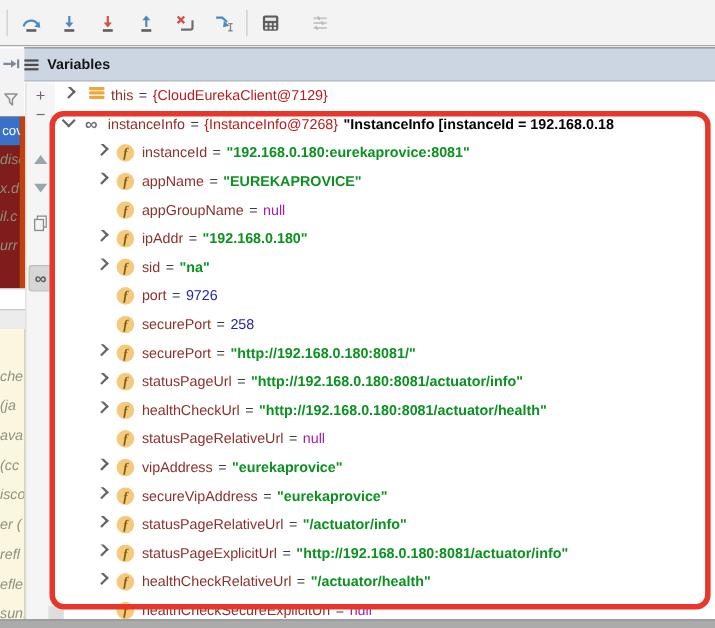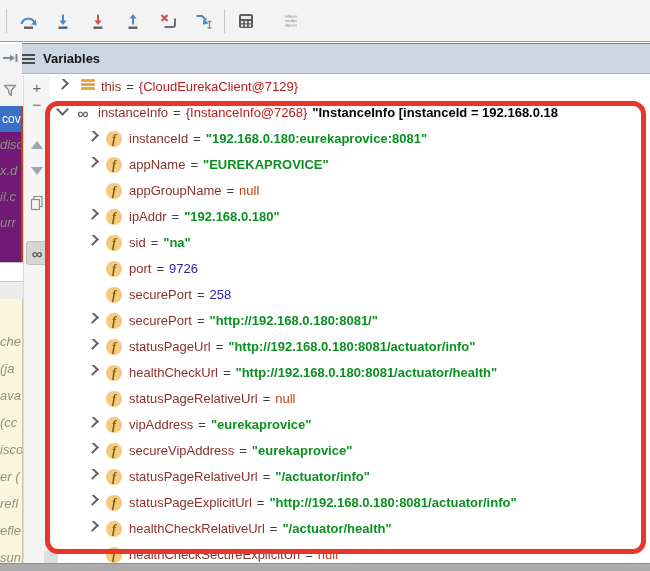--- a/index.html
+++ b/index.html
@@ -22,21 +22,21 @@
   .burger i{display:block;width:13px;height:2px;background:#4c4c4c;}
   .vtitle{font-weight:700;color:#141414;}
 
   
   .left-rail{position:absolute;left:0;top:44px;width:22px;height:62px;background:#f3f3f3;}
   .rail-ico{position:absolute;left:2px;width:18px;height:18px;}
   .rail-ico.a{top:6px;} .rail-ico.b{top:38px;}
 
   
   .sliver{position:absolute;left:0;top:106px;width:23px;height:465px;}
-  .sl-seg1{position:absolute;left:0;right:0;top:0;height:156px;background:#701a75;border-right:2px solid #c2410c;box-sizing:border-box;}
+  .sl-seg1{position:absolute;left:0;right:0;top:0;height:156px;background:#7f1d1d;border-right:5px solid #c2410c;box-sizing:border-box;}
   .sl-selected{height:26px;line-height:26px;background:#3b70c8;color:#fff;font-size:12px;padding-left:2px;
                white-space:nowrap;overflow:hidden;}
   .sl-band{position:absolute;left:0;right:0;top:156px;height:19px;background:#ffffff;border-top:1px solid #c2c2c2;box-sizing:border-box;}
   .sl-gray{position:absolute;left:0;right:0;top:175px;height:18px;background:#ececec;border-top:1px solid #c6c6c6;box-sizing:border-box;}
   .sl-seg2{position:absolute;left:0;right:0;top:193px;bottom:0;background:#fbf6df;border-right:1px solid #cfc9ae;
            box-sizing:border-box;padding-top:29px;}
   .sl-frag{height:26px;line-height:26px;font-style:italic;font-size:13px;color:#90907c;
            white-space:nowrap;overflow:hidden;}
   .sl-seg2 .sl-frag{height:27px;line-height:27px;}
 
@@ -69,21 +69,21 @@
   .glasses-mark{width:22px;text-align:center;font-weight:700;font-size:16px;color:#6f6f6f;margin:0 4px 0 3px;flex:0 0 auto;}
   .ficon{width:16px;height:16px;border-radius:50%;background:#f5ca7e;color:#7c5d10;
          font-family:"Liberation Serif",serif;font-style:italic;font-weight:700;font-size:12px;
          display:flex;align-items:center;justify-content:center;margin:0 7px;flex:0 0 auto;}
   .vname{color:#8b312b;}
   .veq{color:#3c3c3c;margin:0 5px;}
   .vref{color:#b91c1c;}
   .vpreview{color:#000;font-weight:600;margin-left:5px;}
   .v-string{color:#0a9120;font-weight:700;}
   .v-number{color:#2525a8;}
-  .v-keyword{color:#c2410c;}
+  .v-keyword{color:#a21caf;}
 
   
   .redbox{position:absolute;left:45px;top:101px;width:601px;height:453px;border:5px solid #e8372a;
           border-radius:13px;box-sizing:border-box;z-index:60;pointer-events:none;}
   .scroll-stub{position:absolute;left:44px;top:551px;width:14px;height:12px;background:#dedede;z-index:10;}
   .bottom-strip{position:absolute;left:0;top:563px;width:650px;height:8px;background:#ababab;
                 border-top:1px solid #8d8d8d;box-sizing:border-box;z-index:70;}
 </style>
 </head>
 <body>

